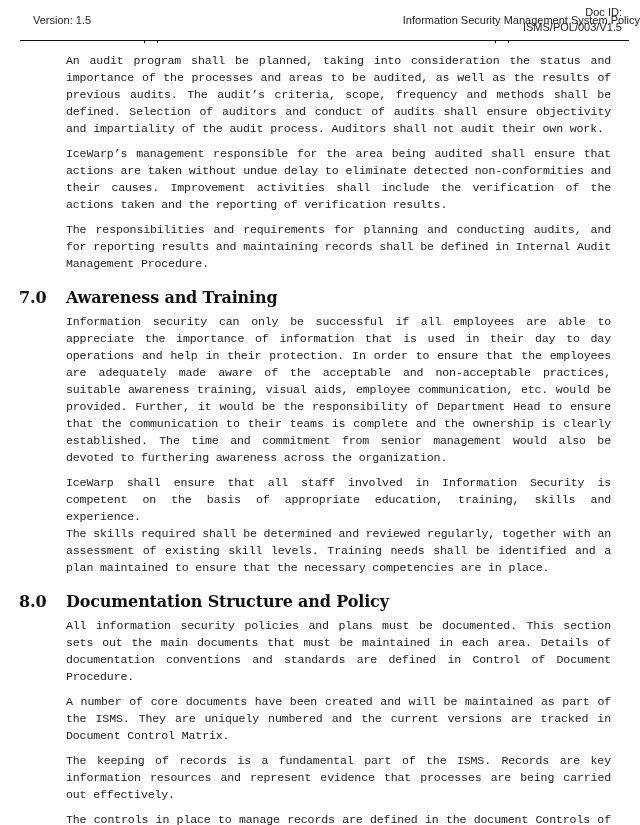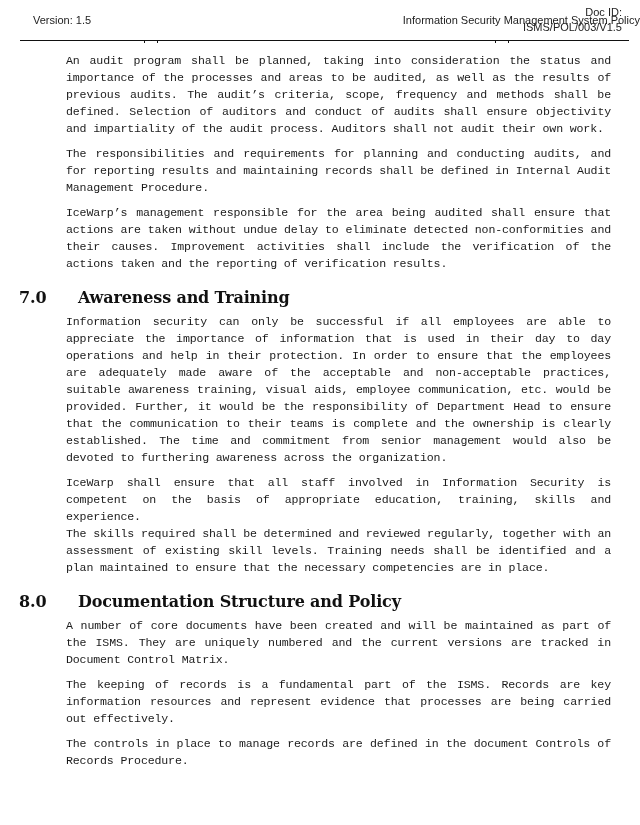--- a/index.html
+++ b/index.html
@@ -6,21 +6,21 @@
   body { width: 640px; height: 825px; position: relative; overflow: hidden; color: #1a1a1a; }
   .header { position: absolute; left: 0; top: 0; width: 640px; height: 42px; font-family: "Liberation Sans", sans-serif; font-size: 11px; color: #222; }
   .header .ver { position: absolute; left: 33px; top: 14px; }
   .header .title { position: absolute; left: 0; width: 640px; top: 14px; text-align: right; padding-left: 18px; box-sizing: border-box; }
   .header .docid { position: absolute; right: 18px; top: 5px; text-align: right; line-height: 15px; }
   .header .rule { position: absolute; left: 20px; top: 40px; width: 609px; height: 1px; background: #111; }
   .header .tick { position: absolute; top: 40px; width: 1px; height: 3px; background: #111; }
   .content { position: absolute; left: 66px; top: 52px; width: 545px; font-family: "Liberation Sans", sans-serif; font-size: 11.6px; line-height: 17px; letter-spacing: -0.15px; }
   .content p { margin: 0 0 8px 0; text-align: justify; font-family: Liberation Mono, monospace; }
   .section { position: relative; }
-  .sec-head { margin: 15px 0 4px -47px; font-family: "DejaVu Serif", "Liberation Serif", serif; font-weight: bold; font-size: 16px; line-height: 22px; color: #111; display: flex; gap: 12px; }
+  .sec-head { margin: 15px 0 4px -47px; font-family: "DejaVu Serif", "Liberation Serif", serif; font-weight: bold; font-size: 16px; line-height: 22px; color: #111; display: flex; }
   .sec-head .num { width: 47px; }
   .tight { margin-bottom: 0 !important; }
 </style>
 </head>
 <body>
 
 <div class="header">
   <span class="ver">Version: 1.5</span>
   <span class="title">Information Security Management System Policy</span>
   <div class="docid">
@@ -30,39 +30,40 @@
   <div class="rule"></div>
   <div class="tick" style="left:144px"></div>
   <div class="tick" style="left:157px"></div>
   <div class="tick" style="left:495px"></div>
   <div class="tick" style="left:508px"></div>
 </div>
 
 <div class="content">
   <div>
     <p>An audit program shall be planned, taking into consideration the status and importance of the processes and areas to be audited, as well as the results of previous audits. The audit’s criteria, scope, frequency and methods shall be defined. Selection of auditors and conduct of audits shall ensure objectivity and impartiality of the audit process. Auditors shall not audit their own work.</p>
+    <p>IceWarp’s management responsible for the area being audited shall ensure that actions are taken without undue delay to eliminate detected non-conformities and their causes. Improvement activities shall include the verification of the actions taken and the reporting of verification results.</p>
     <p>The responsibilities and requirements for planning and conducting audits, and for reporting results and maintaining records shall be defined in Internal Audit Management Procedure.</p>
-    <p>IceWarp’s management responsible for the area being audited shall ensure that actions are taken without undue delay to eliminate detected non-conformities and their causes. Improvement activities shall include the verification of the actions taken and the reporting of verification results.</p>
   </div>
 
   <div class="section">
     <div class="sec-head">
       <span class="num">7.0</span>
       <span>Awareness and Training</span>
     </div>
     <p>Information security can only be successful if all employees are able to appreciate the importance of information that is used in their day to day operations and help in their protection. In order to ensure that the employees are adequately made aware of the acceptable and non-acceptable practices, suitable awareness training, visual aids, employee communication, etc. would be provided. Further, it would be the responsibility of Department Head to ensure that the communication to their teams is complete and the ownership is clearly established. The time and commitment from senior management would also be devoted to furthering awareness across the organization.</p>
     <p class="tight">IceWarp shall ensure that all staff involved in Information Security is competent on the basis of appropriate education, training, skills and experience.</p>
     <p>The skills required shall be determined and reviewed regularly, together with an assessment of existing skill levels. Training needs shall be identified and a plan maintained to ensure that the necessary competencies are in place.</p>
   </div>
 
   <div class="section">
     <div class="sec-head">
       <span class="num">8.0</span>
       <span>Documentation Structure and Policy</span>
     </div>
+    <p>All information security policies and plans must be documented. This section sets out the main documents that must be maintained in each area. Details of documentation conventions and standards are defined in Control of Document Procedure.</p>
     <p>A number of core documents have been created and will be maintained as part of the ISMS. They are uniquely numbered and the current versions are tracked in Document Control Matrix.</p>
   </div>
 
   <div class="section">
     <p>The keeping of records is a fundamental part of the ISMS. Records are key information resources and represent evidence that processes are being carried out effectively.</p>
     <p>The controls in place to manage records are defined in the document Controls of Records Procedure.</p>
   </div>
 </div>
 
 </body></html>

